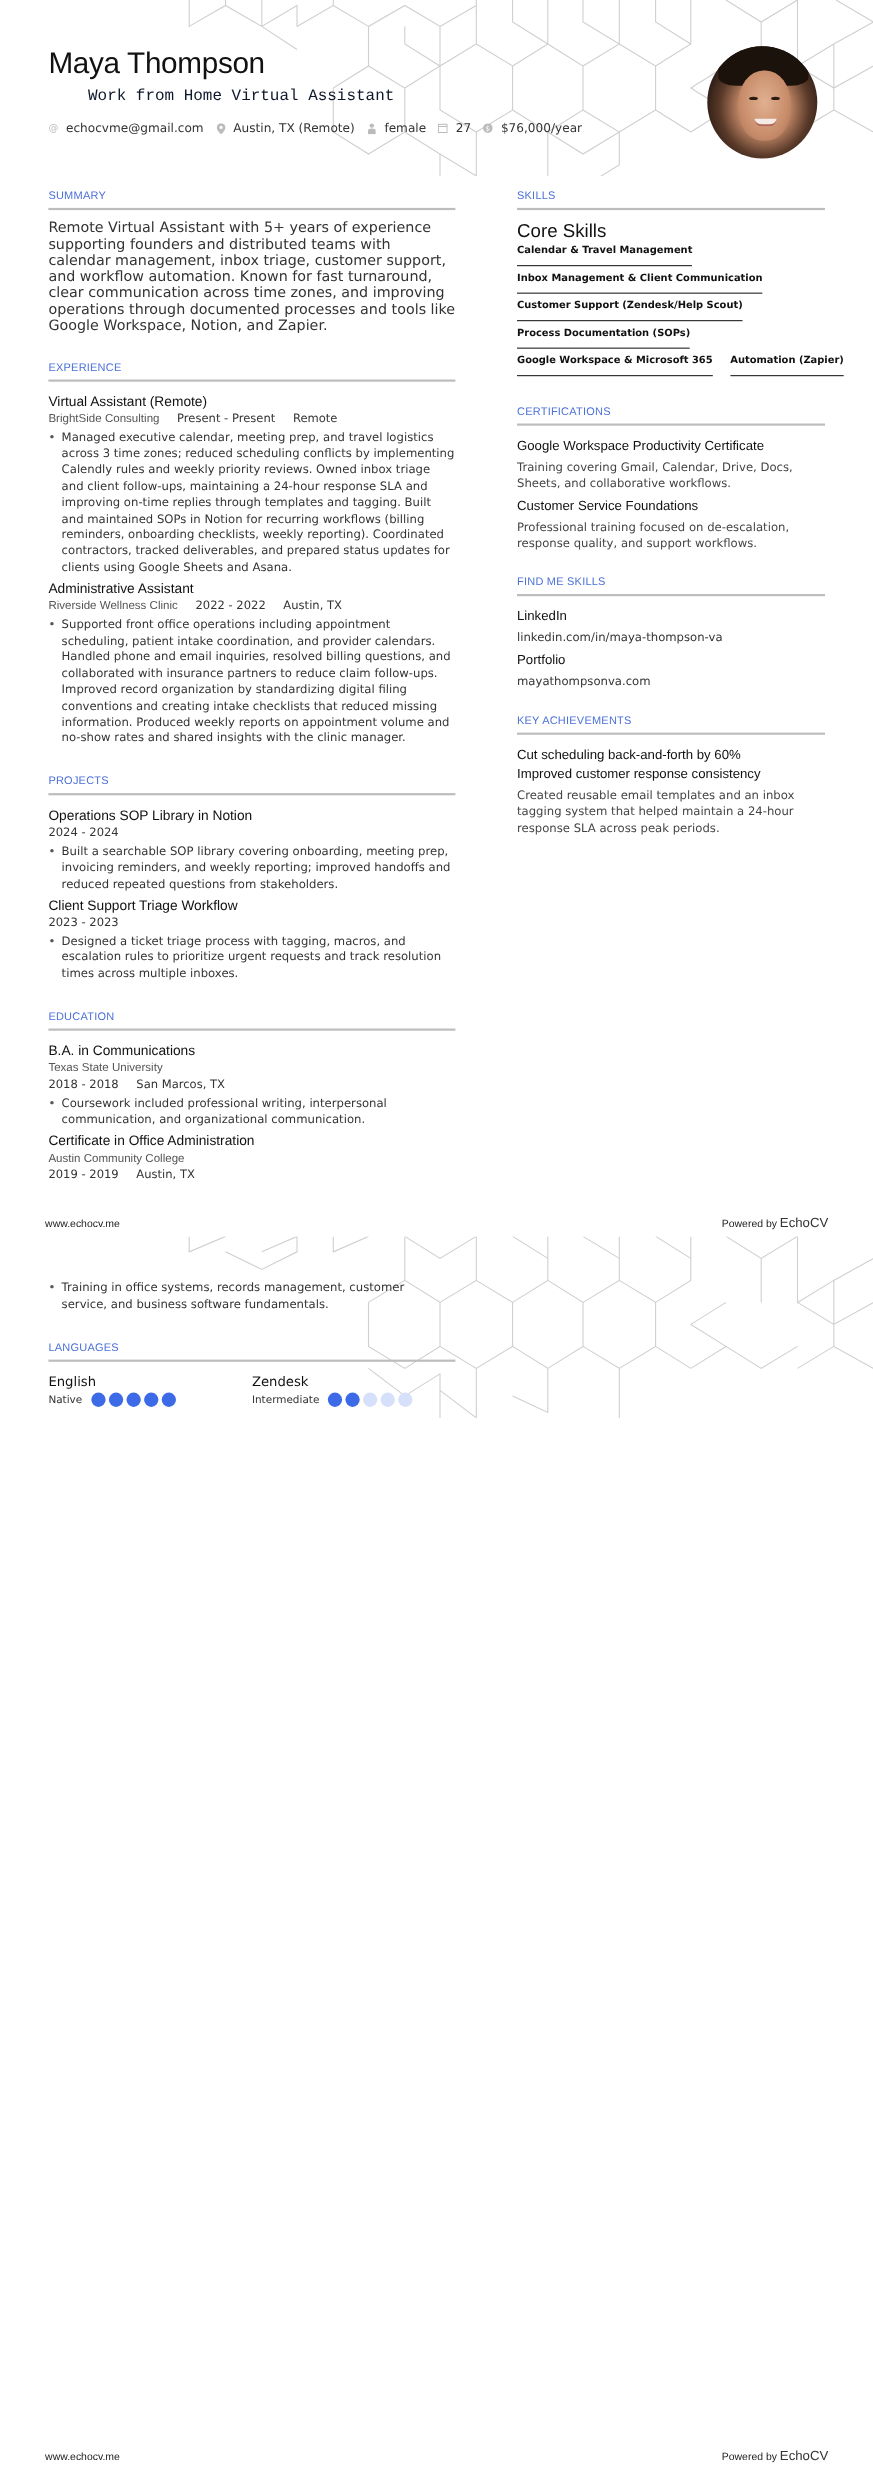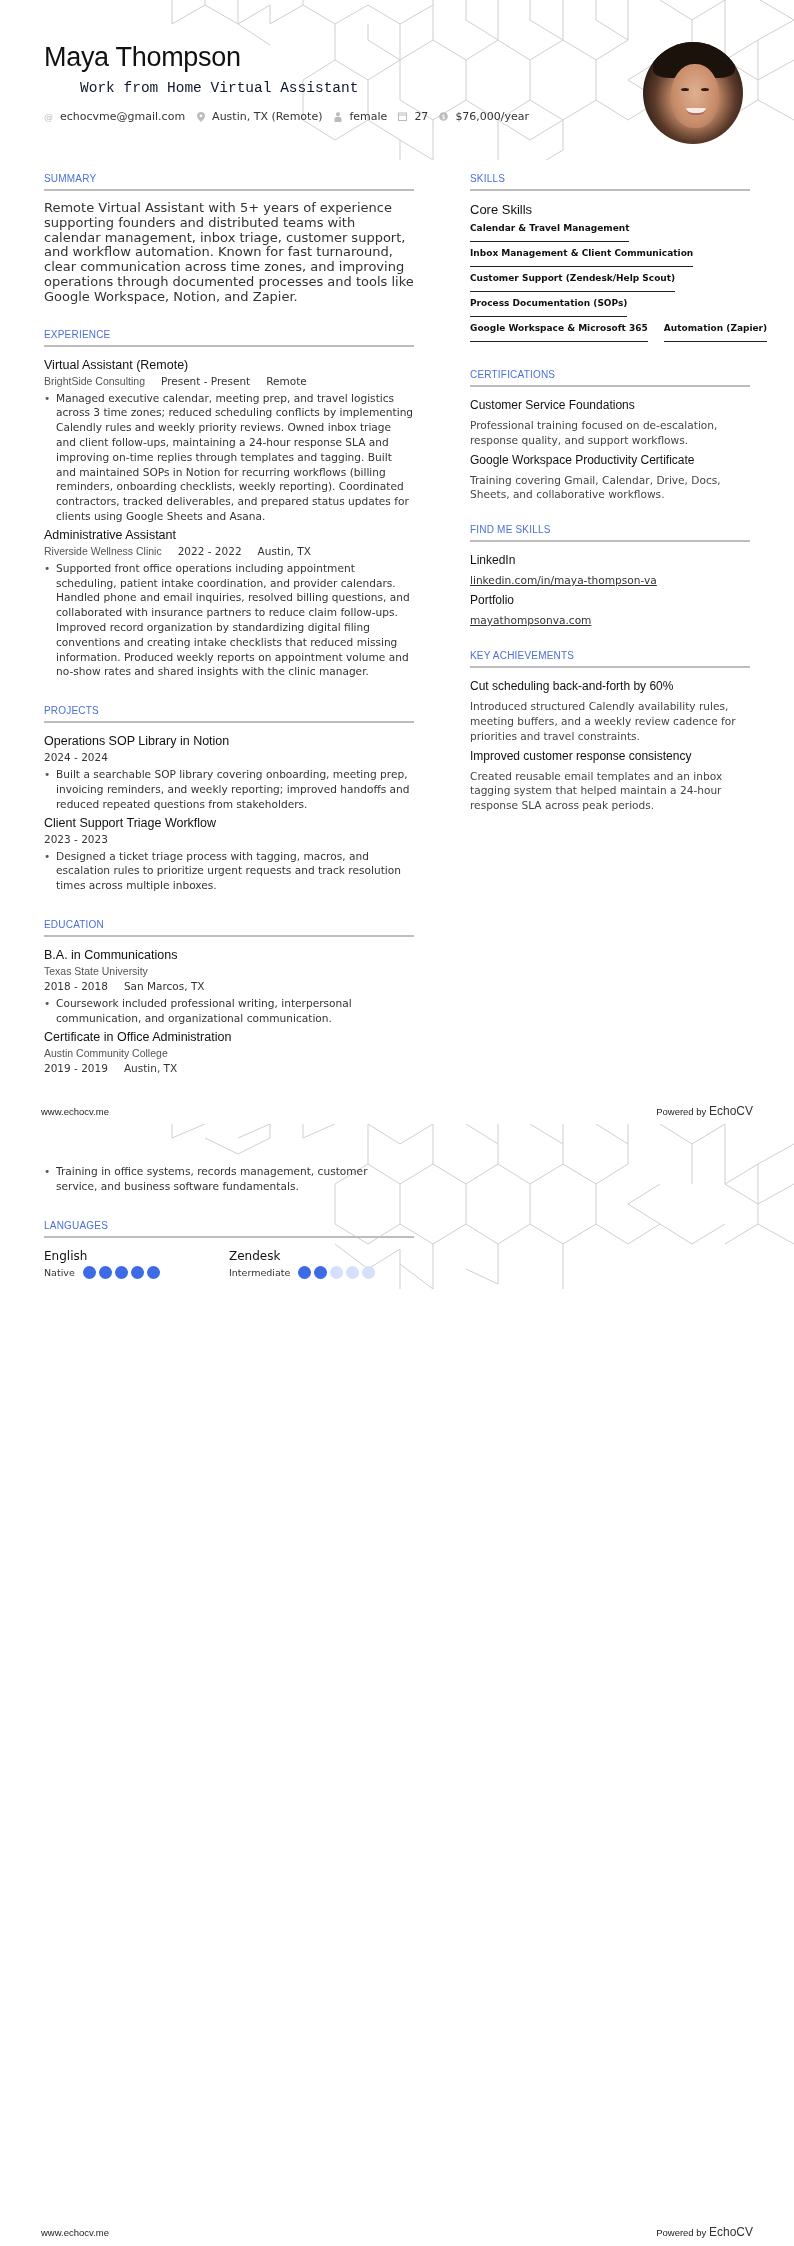--- a/index.html
+++ b/index.html
@@ -31,27 +31,27 @@
 
   .body-text { font-size: 13px; line-height: 14.8px; color: #333; }
   .entry-title { font-family: "Liberation Sans", sans-serif; font-size: 12.5px; color: #111; line-height: 17px; }
   .entry-meta { display: flex; font-size: 10.5px; color: #555; line-height: 15px; white-space: nowrap; }
   .entry-meta .org { font-family: "Liberation Sans", sans-serif; margin-right: 16px; }
   .entry-meta .dates { margin-right: 16px; color: #333; }
   .entry-meta .loc { color: #333; }
   .bullet { display: flex; font-size: 10.6px; line-height: 14.8px; color: #333; margin-top: 2px; }
   .bullet .dot { width: 12px; flex: none; color: #555; }
 
-  .skill-group-title { font-family: "Liberation Sans", sans-serif; font-size: 13px; color: #111; line-height: 17px; margin-bottom: 4px; }
+  .skill-group-title { font-family: "Liberation Sans", sans-serif; font-size: 17px; color: #111; line-height: 17px; margin-bottom: 4px; }
   .skill-row { display: flex; }
   .skill { font-size: 9px; font-weight: bold; color: #111; line-height: 12px; padding-bottom: 7px; border-bottom: 1.5px solid #222; margin-bottom: 5px; margin-right: 16px; white-space: nowrap; }
 
   .cert-title, .ach-title, .link-label { font-family: "Liberation Sans", sans-serif; font-size: 12px; color: #111; line-height: 17px; }
   .cert-desc, .ach-desc { font-size: 10.6px; line-height: 14.8px; color: #444; margin-top: 4px; margin-bottom: 4px; }
-  .link-url { font-size: 10.6px; color: #333; line-height: 15px; margin-top: 4px; margin-bottom: 4px; text-decoration: underline; }
+  .link-url { font-size: 10.6px; color: #333; line-height: 15px; margin-top: 4px; margin-bottom: 4px; }
 
   .footer { position: absolute; left: 41px; width: 712px; display: flex; justify-content: space-between; align-items: baseline; font-family: "Liberation Sans", sans-serif; font-size: 9.5px; color: #222; }
   .footer .brand { font-size: 12px; color: #333; }
 
   .page2 { position: absolute; left: 44px; top: 1162px; width: 500px; }
   .lang-row { display: flex; margin-top: 2px; }
   .lang { width: 190px; }
   .lang-name { font-size: 12px; color: #111; line-height: 16px; }
   .lang-level { display: flex; align-items: center; font-size: 9.5px; color: #333; margin-top: 2px; }
   .dots { display: flex; margin-left: 8px; }
@@ -242,44 +242,43 @@
     <div class="skill-row">
       <span class="skill">Google Workspace &amp; Microsoft 365</span>
       <span class="skill">Automation (Zapier)</span>
     </div>
   </section>
 
   <section style="margin-top:22px;">
     <div class="sec-head">CERTIFICATIONS</div>
     <div class="sec-rule"></div>
     <div>
+      <div class="cert-title">Google Workspace Productivity Certificate</div>
+      <div class="cert-desc">Training covering Gmail, Calendar, Drive, Docs, Sheets, and collaborative workflows.</div>
+    </div>
+    <div>
       <div class="cert-title">Customer Service Foundations</div>
       <div class="cert-desc">Professional training focused on de-escalation, response quality, and support workflows.</div>
-    </div>
-    <div>
-      <div class="cert-title">Google Workspace Productivity Certificate</div>
-      <div class="cert-desc">Training covering Gmail, Calendar, Drive, Docs, Sheets, and collaborative workflows.</div>
     </div>
   </section>
 
   <section style="margin-top:22px;">
     <div class="sec-head">FIND ME SKILLS</div>
     <div class="sec-rule"></div>
     <div class="link-label">LinkedIn</div>
     <div class="link-url">linkedin.com/in/maya-thompson-va</div>
     <div class="link-label">Portfolio</div>
     <div class="link-url">mayathompsonva.com</div>
   </section>
 
   <section style="margin-top:22px;">
     <div class="sec-head">KEY ACHIEVEMENTS</div>
     <div class="sec-rule"></div>
     <div>
       <div class="ach-title">Cut scheduling back-and-forth by 60%</div>
-      <div class="ach-desc">Introduced structured Calendly availability rules, meeting buffers, and a weekly review cadence for priorities and travel constraints.</div>
     </div>
     <div>
       <div class="ach-title">Improved customer response consistency</div>
       <div class="ach-desc">Created reusable email templates and an inbox tagging system that helped maintain a 24-hour response SLA across peak periods.</div>
     </div>
   </section>
 </div>
 
 <div class="footer" style="top:1104px;">
   <span>www.echocv.me</span>

